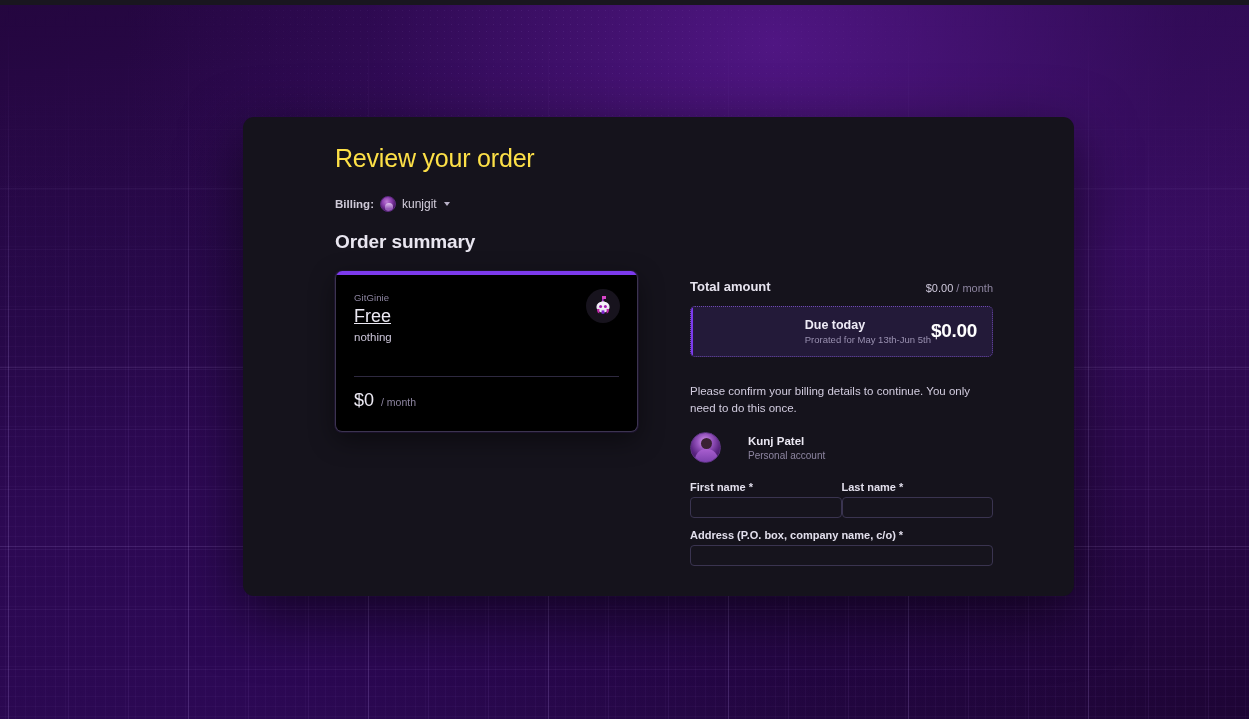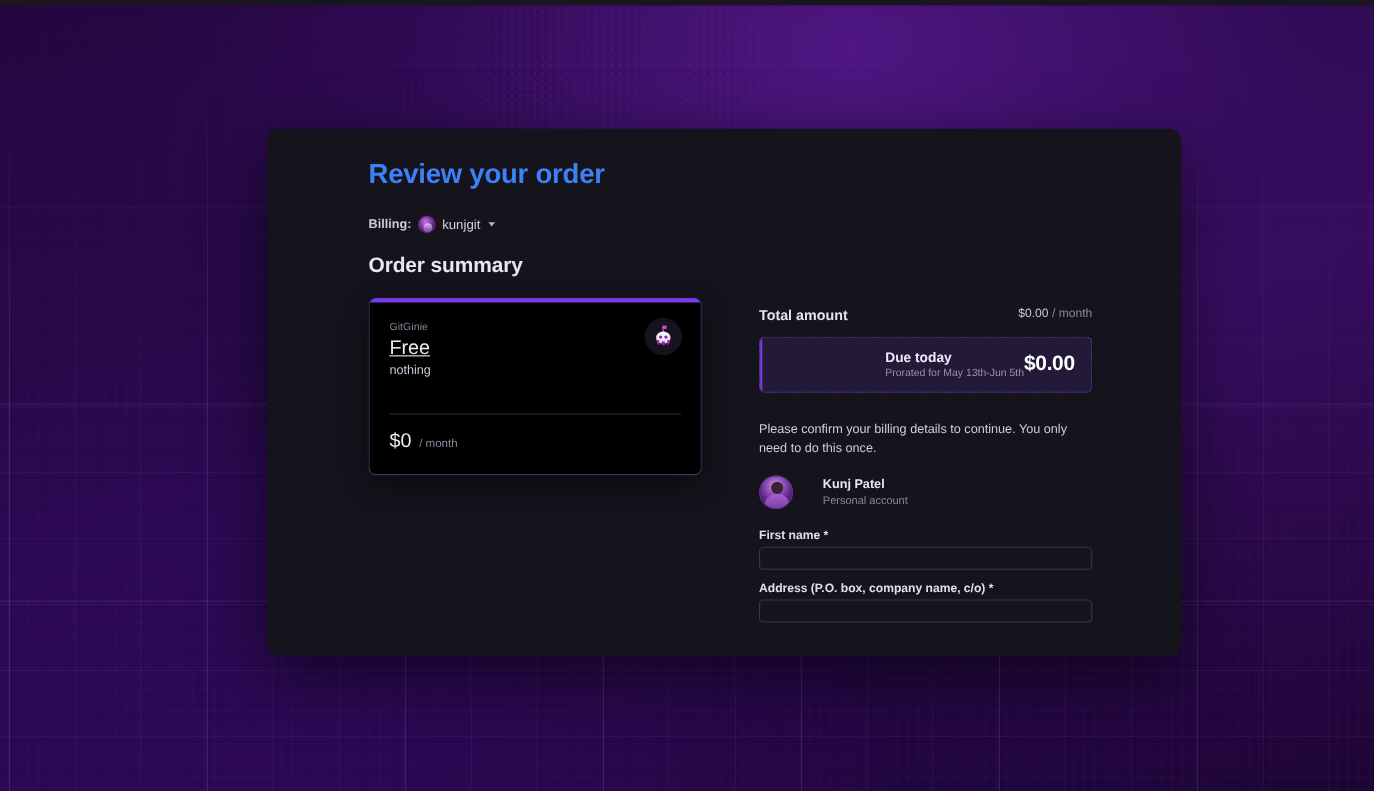--- a/index.html
+++ b/index.html
@@ -104,22 +104,22 @@
   .modal-inner {
     position: absolute;
     left: 0; top: 0;
     width: 831px;
     padding: 28px 46px 0 92px;
   }
 
   
   .page-title {
     font-size: 25px;
-    font-weight: bold;
-    color: #3b82f6;
+    font-weight: normal;
+    color: #fde047;
     letter-spacing: -0.2px;
     line-height: 1.1;
     margin-bottom: 23px;
   }
 
   .account-row {
     display: flex;
     align-items: center;
     gap: 6px;
     margin-bottom: 19px;
@@ -242,21 +242,21 @@
   }
   .plan-period {
     font-size: 10.5px;
     color: #8d85a0;
   }
 
   
   .total-row {
     display: flex;
     justify-content: space-between;
-    align-items: flex-start;
+    align-items: flex-end;
     margin-bottom: 12px;
   }
   .total-label {
     font-size: 13px;
     font-weight: bold;
     color: #e7e4ef;
   }
   .total-value {
     font-size: 11px;
     color: #cfc9dc;
@@ -468,20 +468,24 @@
               <div class="acct-card-name">Kunj Patel</div>
               <div class="acct-card-type">Personal account</div>
             </div>
           </div>
 
           <div class="field-row">
             <div class="field-col">
               <label class="field-label">First name *</label>
               <input class="field-input" type="text" value="" style="">
             </div>
+            <div class="field-col">
+              <label class="field-label">Last name *</label>
+              <input class="field-input" type="text" value="" style="">
+            </div>
           </div>
 
           <div class="field-block">
             <label class="field-label">Address (P.O. box, company name, c/o) *</label>
             <input class="field-input" type="text" value="" style="">
           </div>
 
         </div>
       </div>
     </div>

